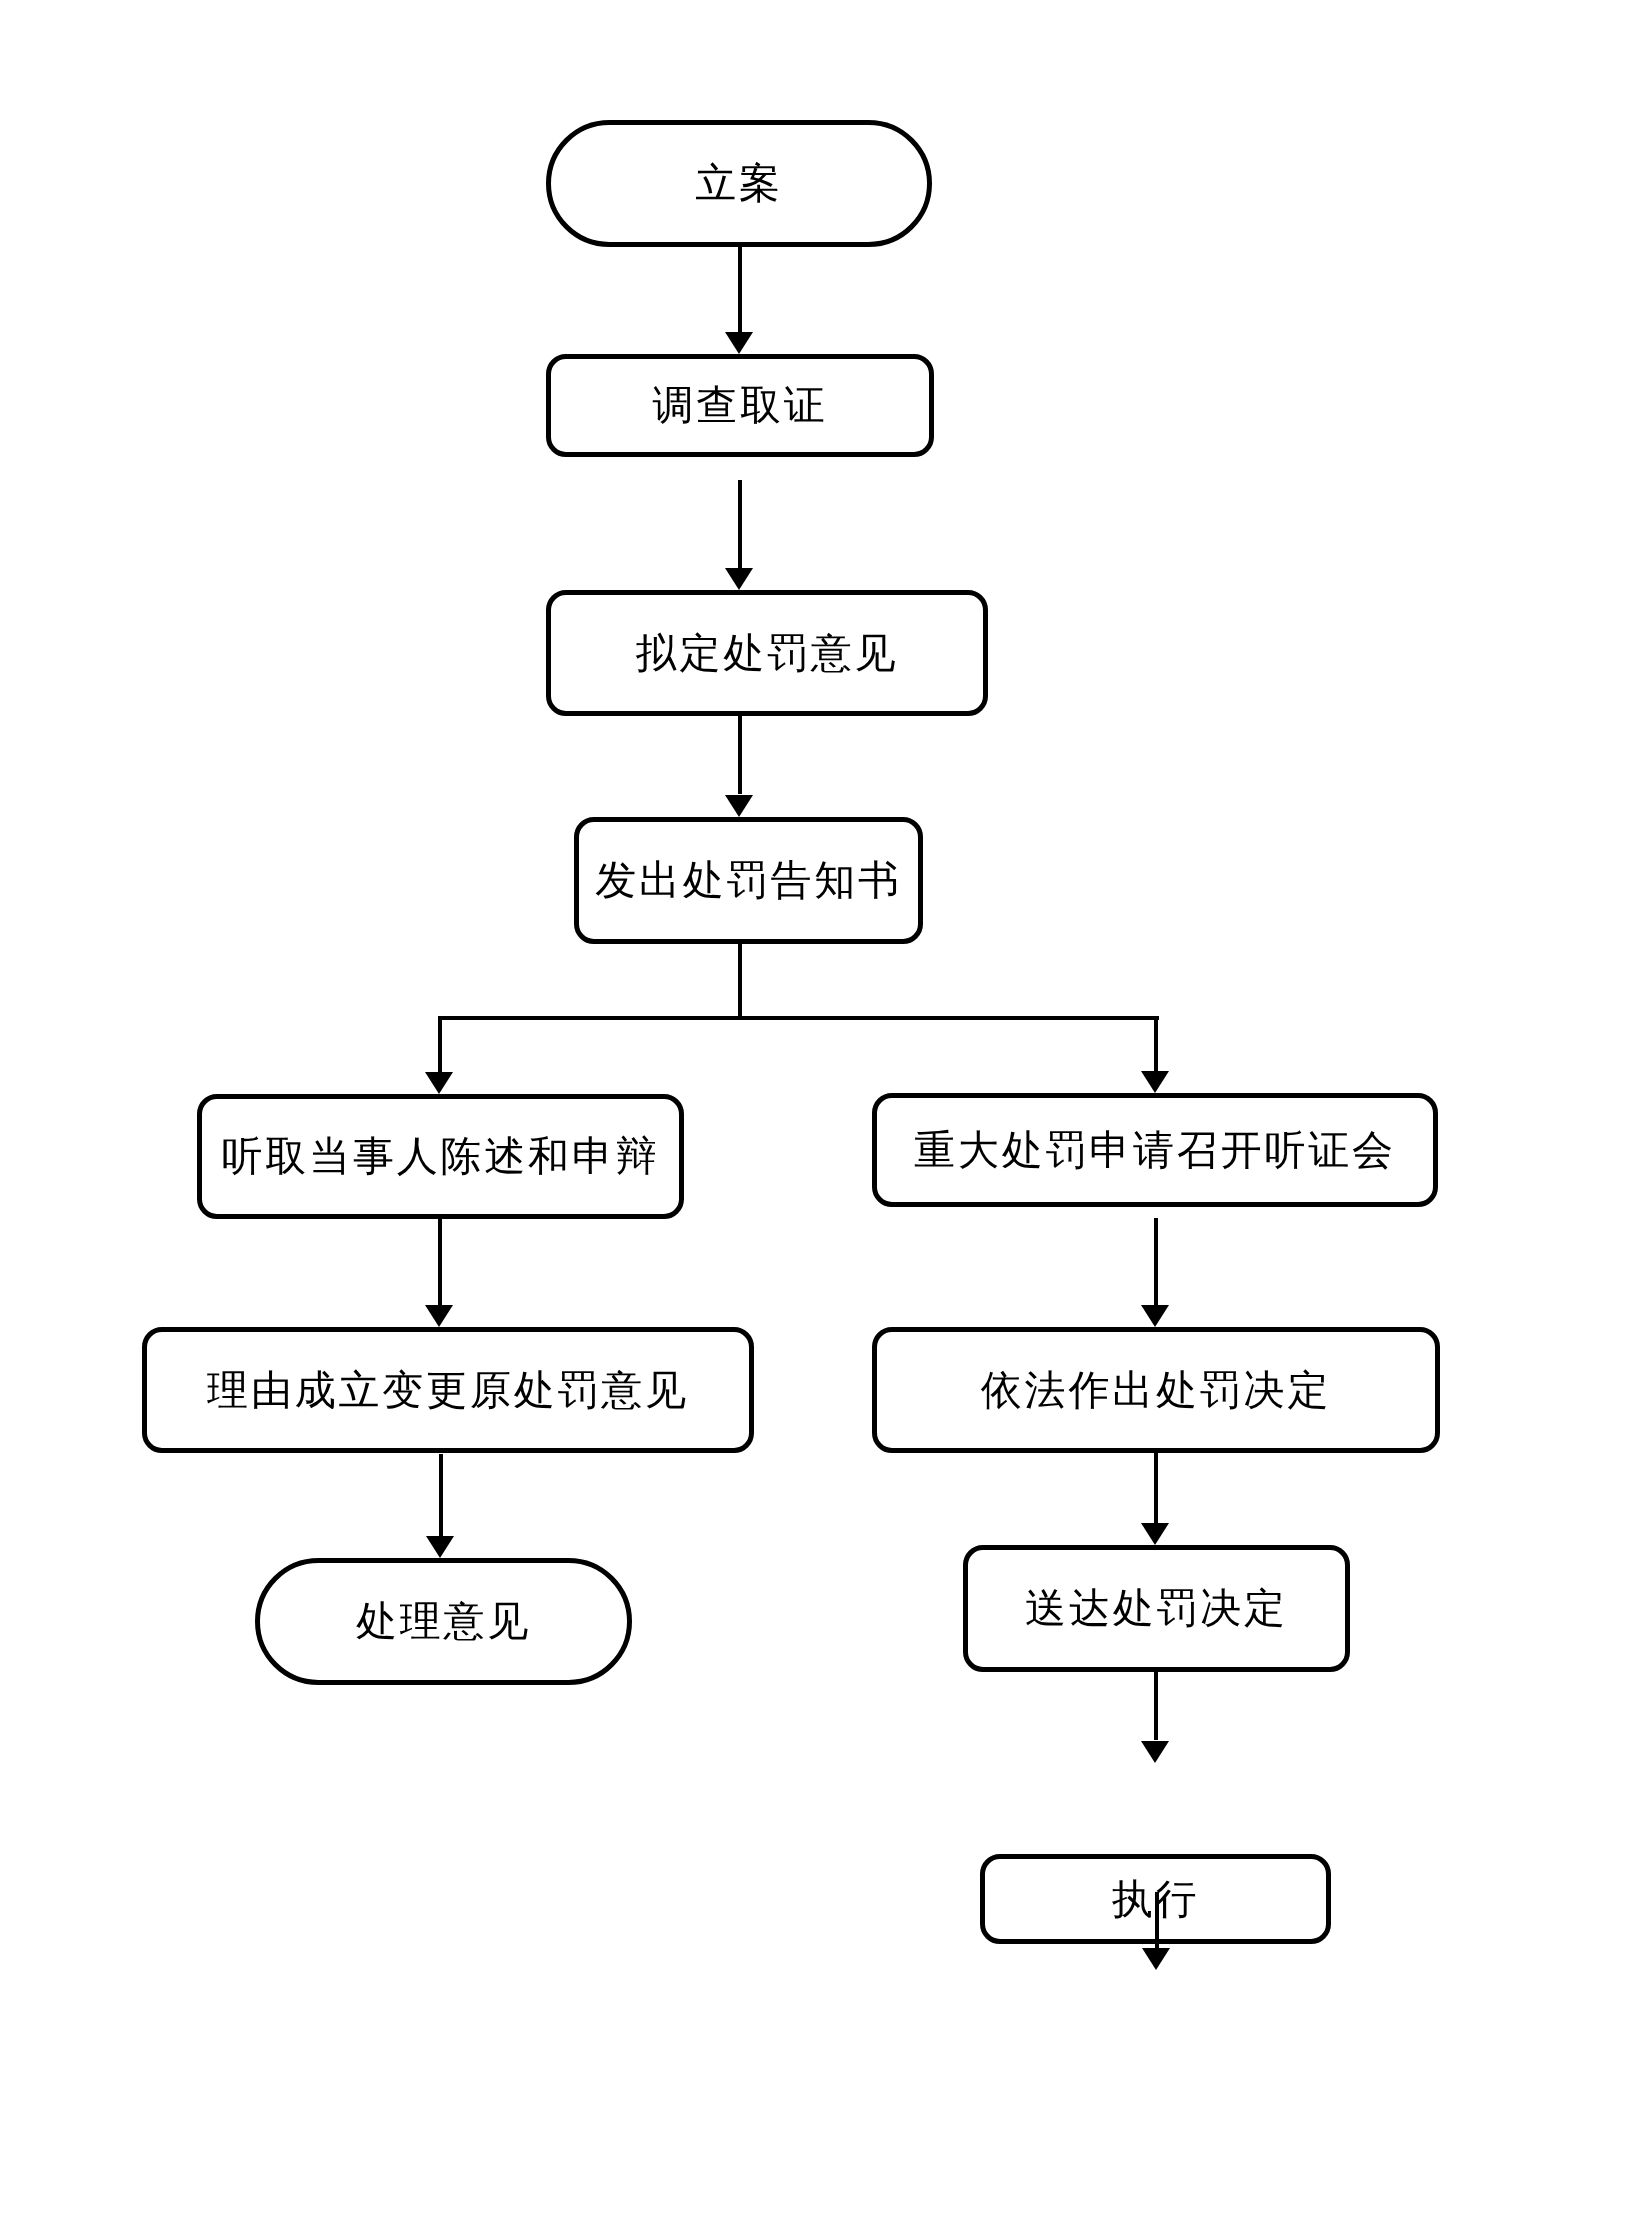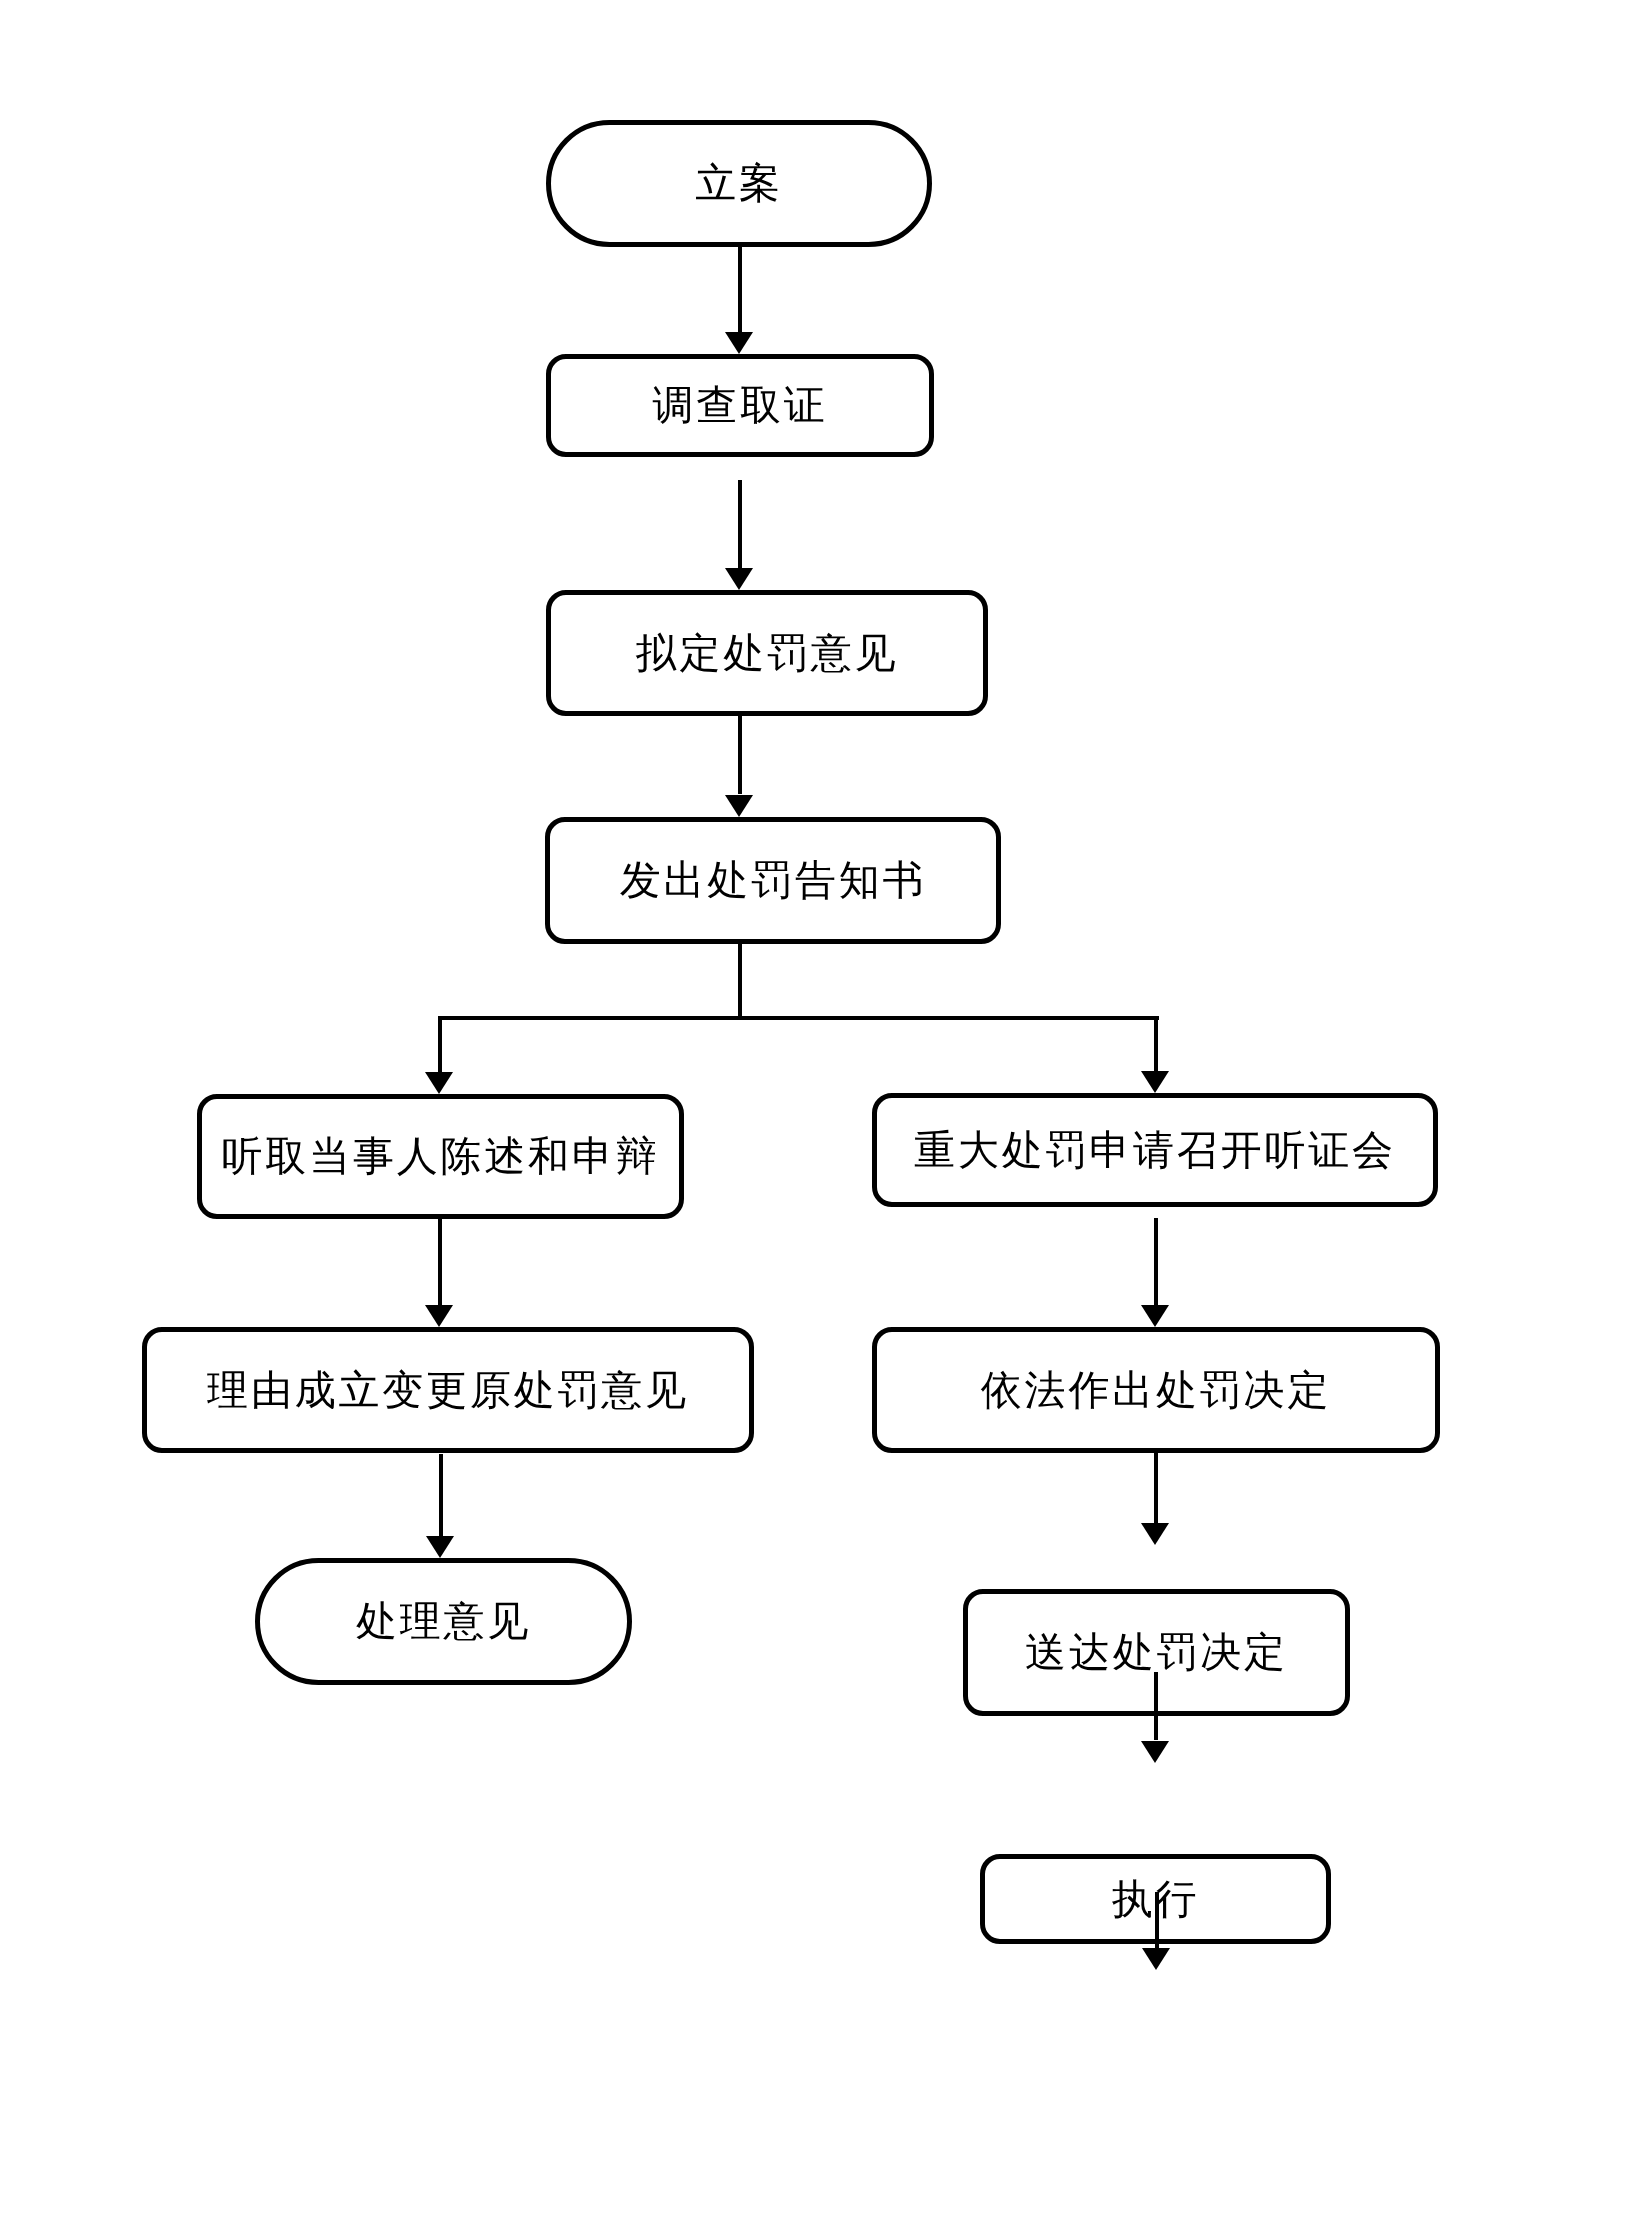--- a/index.html
+++ b/index.html
@@ -35,33 +35,33 @@
 <body>
 
 <div class="canvas">
 
   <div class="node stadium" style="left:546px;top:120px;width:386px;height:127px;">立案</div>
 
   <div class="node rect" style="left:546px;top:354px;width:388px;height:103px;">调查取证</div>
 
   <div class="node rect" style="left:546px;top:590px;width:442px;height:126px;">拟定处罚意见</div>
 
-  <div class="node rect" style="left:545px;top:817px;width:456px;height:127px;">发出处罚告知书</div>
+  <div class="node rect" style="left:574px;top:817px;width:349px;height:127px;">发出处罚告知书</div>
 
   <div class="node rect" style="left:197px;top:1094px;width:487px;height:125px;">听取当事人陈述和申辩</div>
 
   <div class="node rect" style="left:872px;top:1093px;width:566px;height:114px;">重大处罚申请召开听证会</div>
 
   <div class="node rect" style="left:142px;top:1327px;width:612px;height:126px;">理由成立变更原处罚意见</div>
 
   <div class="node rect" style="left:872px;top:1327px;width:568px;height:126px;">依法作出处罚决定</div>
 
   <div class="node stadium" style="left:255px;top:1558px;width:377px;height:127px;">处理意见</div>
 
-  <div class="node rect" style="left:963px;top:1545px;width:387px;height:127px;margin-top:44px;">送达处罚决定</div>
+  <div class="node rect" style="left:963px;top:1545px;width:387px;height:127px;">送达处罚决定</div>
 
   <div class="node rect" style="left:980px;top:1854px;width:351px;height:90px;">执行</div>
 
 
   <div class="vline" style="left:738px;top:247px;height:87px;"></div>
   <div class="arrowhead" style="left:725px;top:332px;"></div>
 
   <div class="vline" style="left:738px;top:480px;height:88px;"></div>
   <div class="arrowhead" style="left:725px;top:568px;"></div>
 

